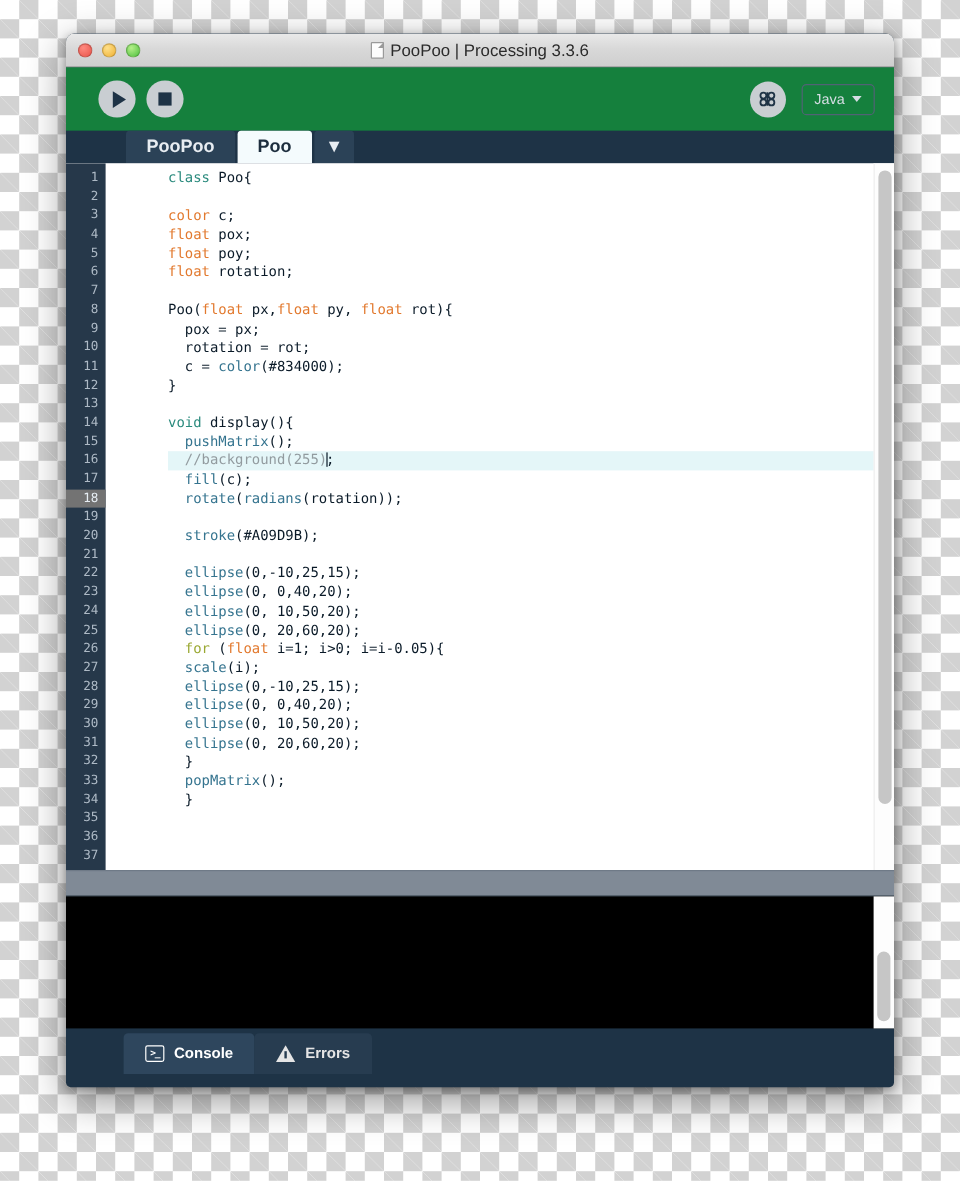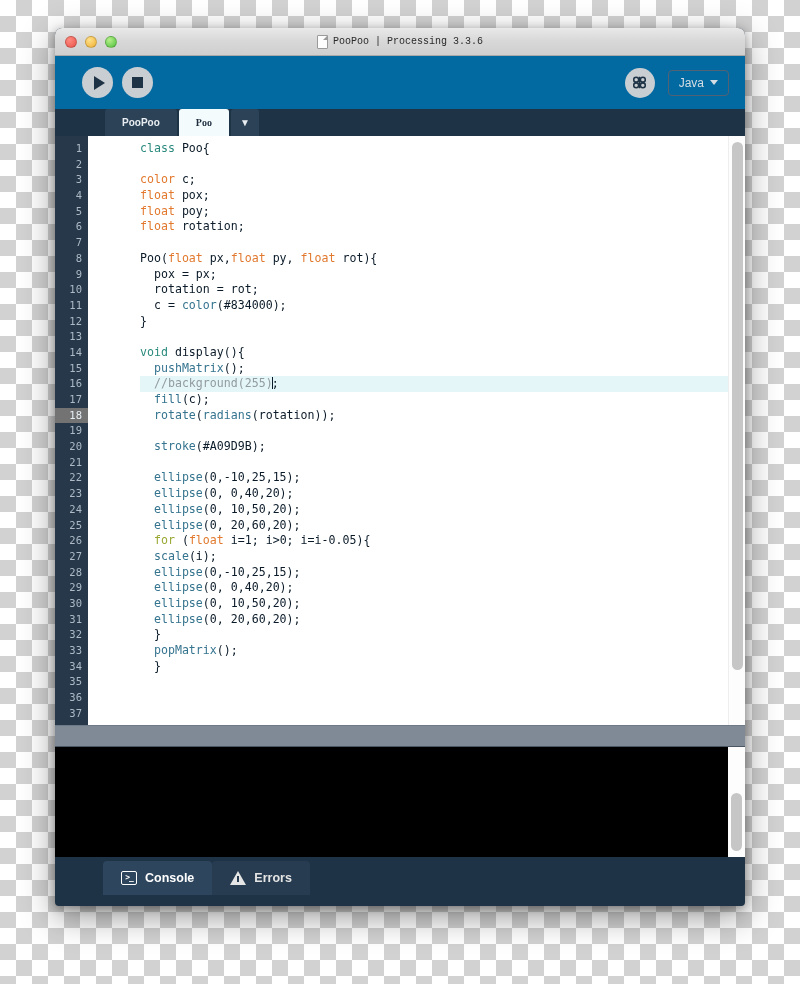--- a/index.html
+++ b/index.html
@@ -74,29 +74,29 @@
   }
   #doc-icon:after {
     content: "";
     position: absolute;
     top: -1px; right: -1px;
     border-width: 0 0 5px 5px;
     border-style: solid;
     border-color: transparent transparent #9a9a9a transparent;
   }
   #title-text {
-    font-size: 10px;
+    font-size: 14px;
     color: #2b2b2b;
-    font-family: Liberation Mono, monospace;
+    font-family: Liberation Sans, sans-serif;
   }
 
   
   #toolbar {
     height: 53px;
-    background: #0369a1;
+    background: #15803d;
     display: flex;
     align-items: center;
     padding: 0 16px 0 27px;
   }
   .round-btn {
     width: 31px; height: 31px;
     border-radius: 50%;
     background: #c9ced2;
     display: flex;
     align-items: center;
@@ -156,34 +156,33 @@
     background: #1e3346;
     display: flex;
     align-items: flex-end;
     padding-left: 50px;
   }
   .tab {
     height: 27px;
     padding: 0 17px;
     display: flex;
     align-items: center;
-    font-size: 10px;
+    font-size: 15px;
     font-weight: bold;
     cursor: pointer;
     border-radius: 3px 3px 0 0;
   }
   .tab.inactive {
     background: #2b4257;
     color: #e8edf2;
     margin-right: 2px;
   }
   .tab.active {
     background: #f4fbfd;
     color: #1d2e3e;
-    font-family: Liberation Serif, serif;
   }
   .tab.dropdown {
     background: #2b4257;
     color: #e8edf2;
     padding: 0 9px;
     margin-left: 2px;
   }
 
   
   #editor {

